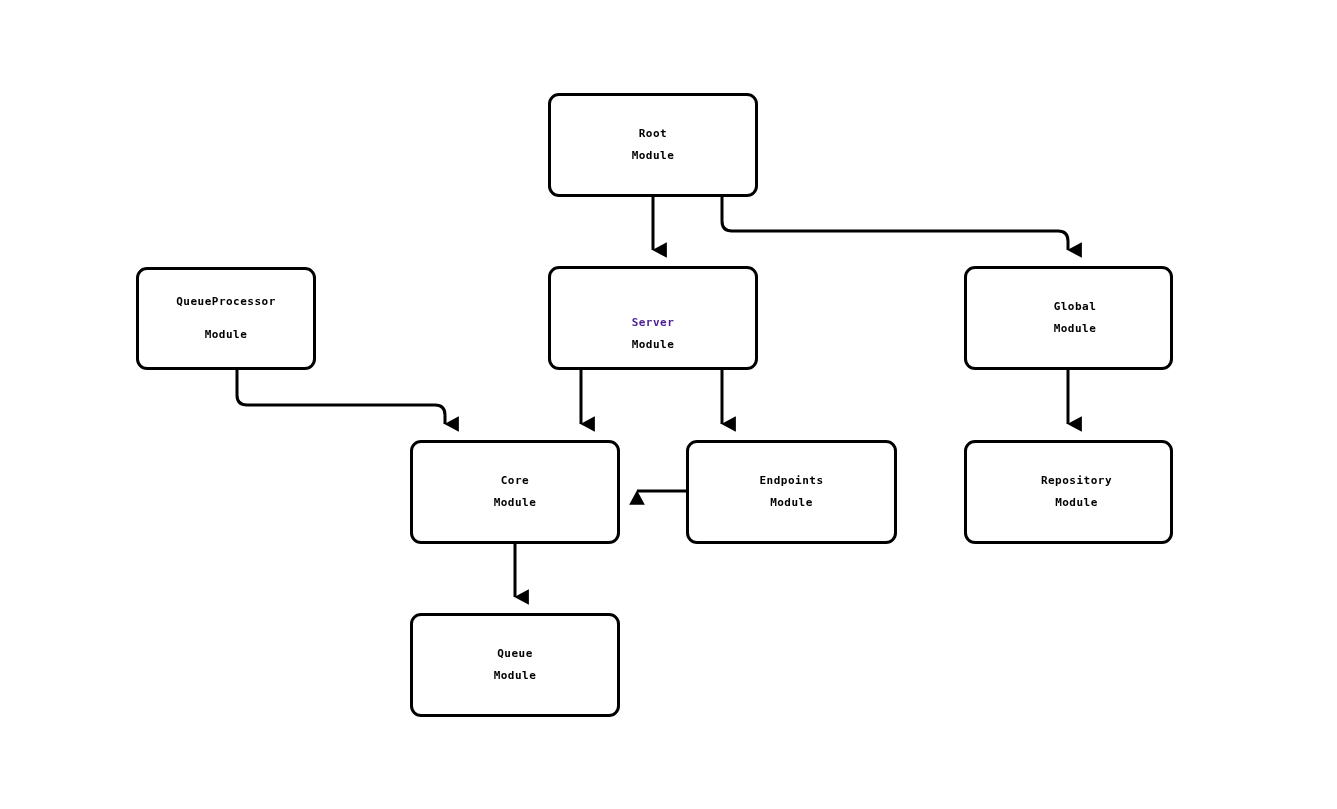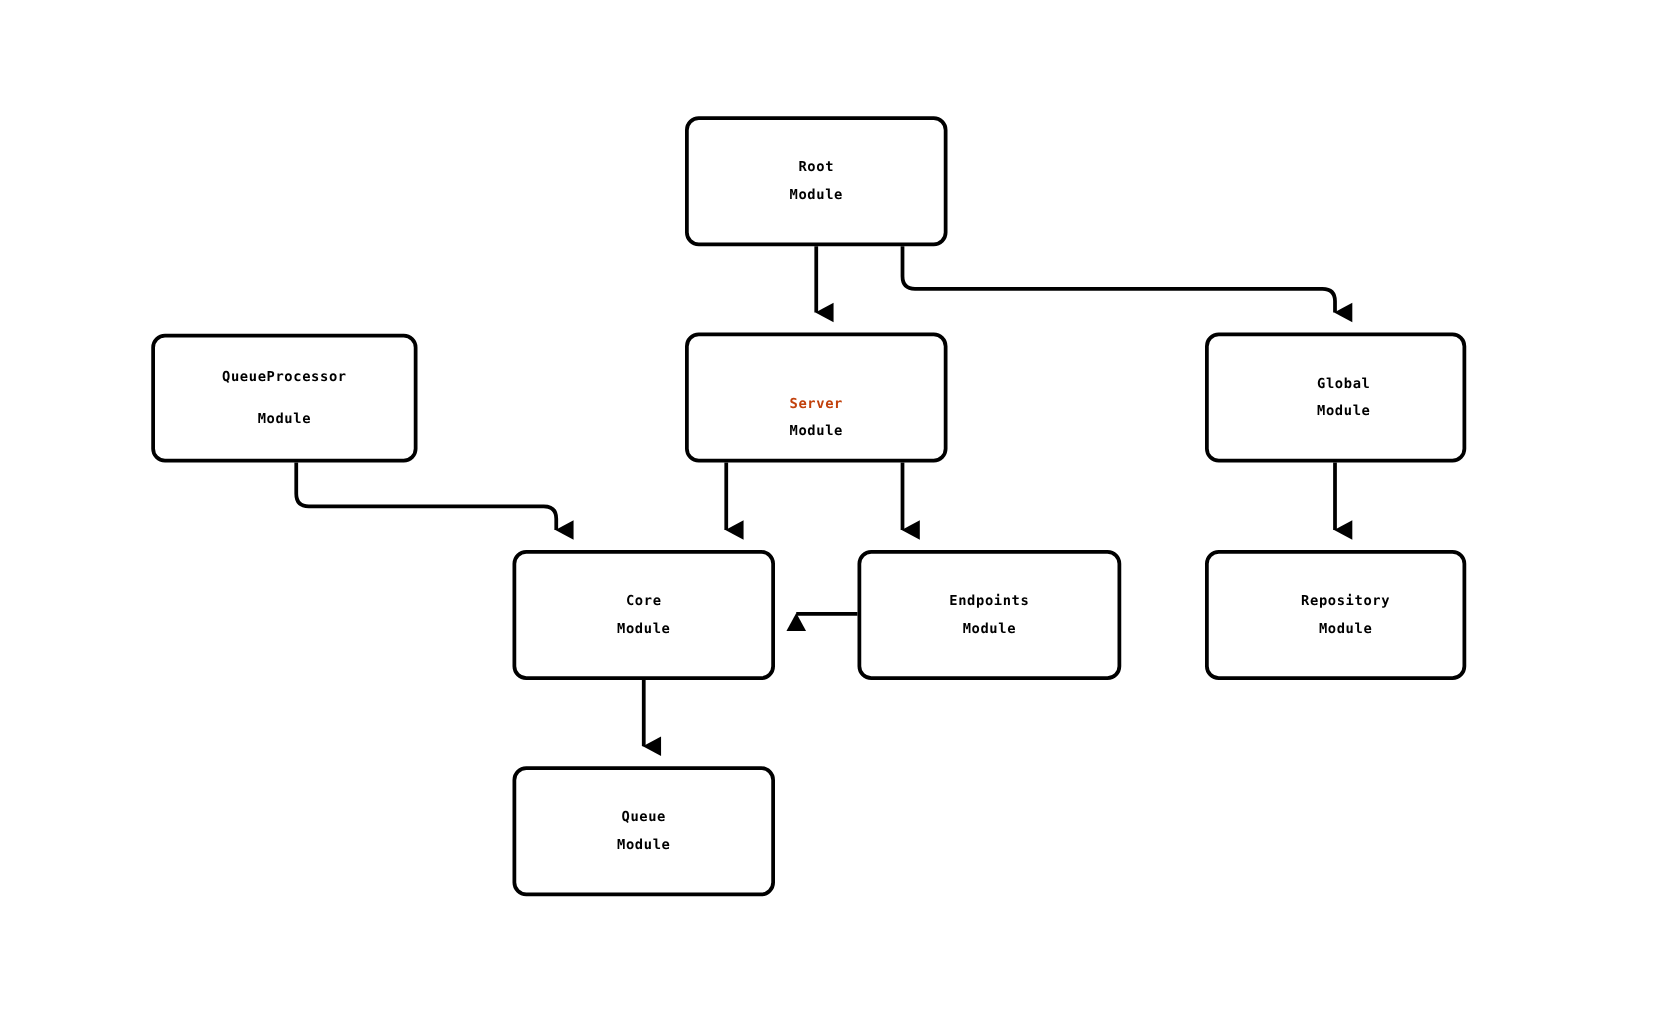--- a/index.html
+++ b/index.html
@@ -70,26 +70,26 @@
         <path d="M 686 491 L 637 491" stroke="#000000" marker-end="url(#arrow-down)"></path>
         <path d="M 515 544 L 515 597" stroke="#000000" marker-end="url(#arrow-down)"></path>
       </g>
   </svg>
 
   <div id="nodes-layer">
       <div class="node" style="left: 548px; top: 93px; width: 210px; height: 104px; border-color: rgb(0, 0, 0); background: rgb(255, 255, 255);">
         <div class="node-line" style="color: rgb(0, 0, 0);">Root</div>
         <div class="node-line" style="color: rgb(0, 0, 0);">Module</div>
       </div>
-      <div class="node" style="left: 121px; top: 267px; width: 213px; height: 103px; border-color: rgb(0, 0, 0); background: rgb(255, 255, 255); gap: 11px;">
+      <div class="node" style="left: 136px; top: 267px; width: 180px; height: 103px; border-color: rgb(0, 0, 0); background: rgb(255, 255, 255); gap: 11px;">
         <div class="node-line" style="color: rgb(0, 0, 0);">QueueProcessor</div>
         <div class="node-line" style="color: rgb(0, 0, 0);">Module</div>
       </div>
       <div class="node" style="left: 548px; top: 266px; width: 210px; height: 104px; border-color: rgb(0, 0, 0); background: rgb(255, 255, 255);">
-        <div class="node-line" style="color: #c2410c; margin-top: 32px;">Server</div>
+        <div class="node-line" style="color: #4c1d95; margin-top: 32px;">Server</div>
         <div class="node-line" style="color: rgb(0, 0, 0);">Module</div>
       </div>
       <div class="node" style="left: 964px; top: 266px; width: 209px; height: 104px; border-color: rgb(0, 0, 0); background: rgb(255, 255, 255); padding-left: 13px;">
         <div class="node-line" style="color: rgb(0, 0, 0);">Global</div>
         <div class="node-line" style="color: rgb(0, 0, 0);">Module</div>
       </div>
       <div class="node" style="left: 410px; top: 440px; width: 210px; height: 104px; border-color: rgb(0, 0, 0); background: rgb(255, 255, 255);">
         <div class="node-line" style="color: rgb(0, 0, 0);">Core</div>
         <div class="node-line" style="color: rgb(0, 0, 0);">Module</div>
       </div>

